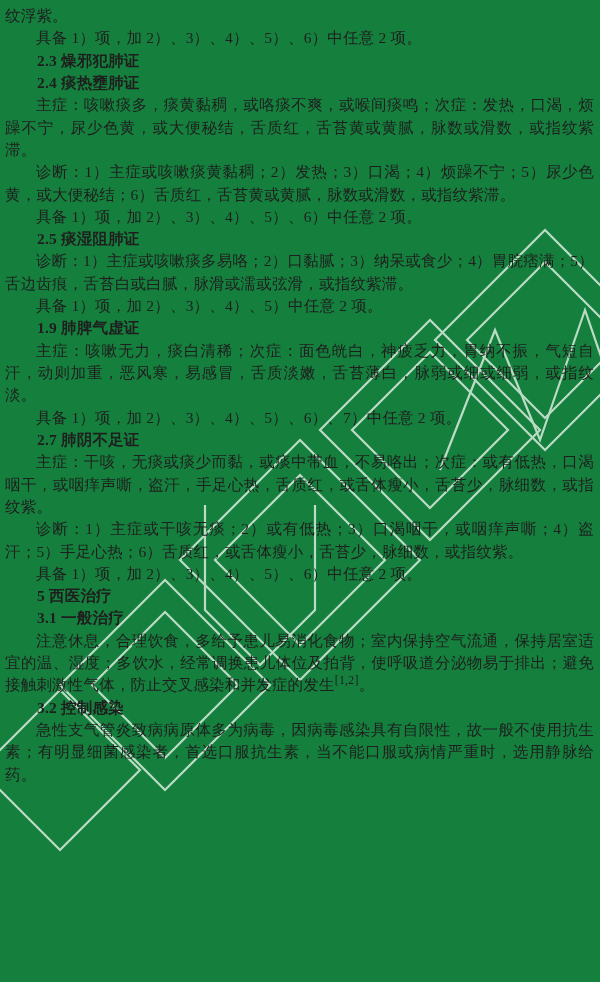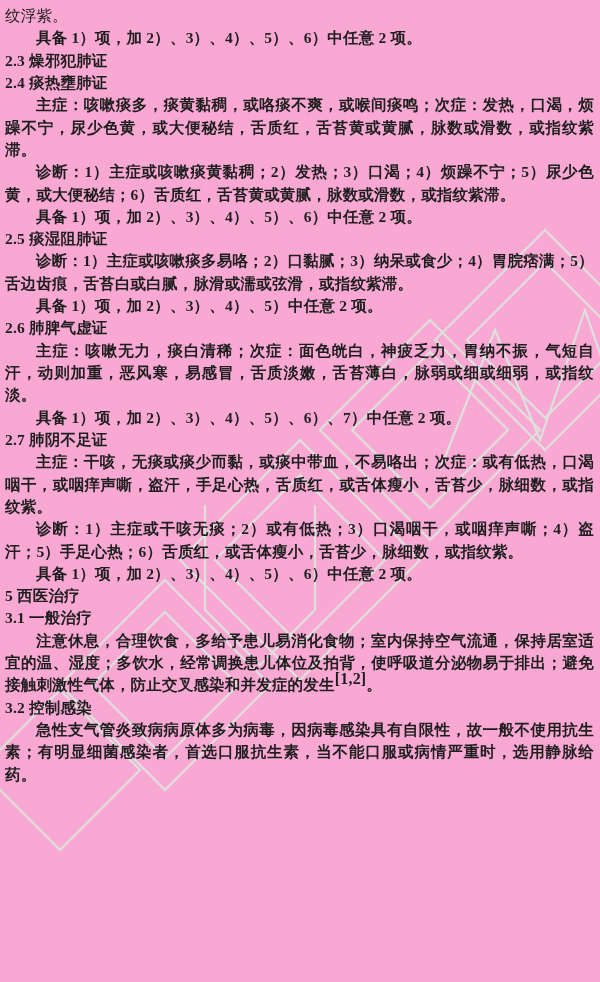--- a/index.html
+++ b/index.html
@@ -22,33 +22,33 @@
     position: relative;
     z-index: 1;
     padding: 5px 6px 0 5px;
     font-size: 15.5px;
     line-height: 22.32px;
     color: #1e1e1e;
     text-align: justify;
     letter-spacing: 0.2px;
   }
   .content p { margin: 0; padding: 0; }
-  .content p.indent { text-indent: 2em; font-weight: bold; }
+  .content p.indent { text-indent: 2em; }
   .content p.plain { text-indent: 0; }
-  .content p.heading { font-weight: bold; text-indent: 0; }
+  .content p.heading { font-weight: bold; text-indent: 0; margin-left: 32px; }
   .content sup {
-    font-size: 16px;
+    font-size: 12px;
     line-height: 0;
     vertical-align: super;
   }
 </style>
 </head>
 <body>
 
-<div class="page" style="background: #f9a8d4;">
+<div class="page" style="background: #15803d;">
 
   <div class="watermark">
     <svg width="600" height="982" viewBox="0 0 600 982" xmlns="http://www.w3.org/2000/svg">
       <g fill="none" stroke="#d8ecdd" stroke-width="2.2" opacity="0.85">
 
         <polygon points="545,230 655,340 545,450 435,340"></polygon>
         <polygon points="545,262 623,340 545,418 467,340"></polygon>
 
         <polyline points="440,470 495,330 540,440 585,310 640,470"></polyline>
 
@@ -70,21 +70,21 @@
       <p class="plain">纹浮紫。</p>
       <p class="indent">具备 1）项，加 2）、3）、4）、5）、6）中任意 2 项。</p>
       <p class="heading">2.3 燥邪犯肺证</p>
       <p class="heading">2.4 痰热壅肺证</p>
       <p class="indent">主症：咳嗽痰多，痰黄黏稠，或咯痰不爽，或喉间痰鸣；次症：发热，口渴，烦躁不宁，尿少色黄，或大便秘结，舌质红，舌苔黄或黄腻，脉数或滑数，或指纹紫滞。</p>
       <p class="indent">诊断：1）主症或咳嗽痰黄黏稠；2）发热；3）口渴；4）烦躁不宁；5）尿少色黄，或大便秘结；6）舌质红，舌苔黄或黄腻，脉数或滑数，或指纹紫滞。</p>
       <p class="indent">具备 1）项，加 2）、3）、4）、5）、6）中任意 2 项。</p>
       <p class="heading">2.5 痰湿阻肺证</p>
       <p class="indent">诊断：1）主症或咳嗽痰多易咯；2）口黏腻；3）纳呆或食少；4）胃脘痞满；5）舌边齿痕，舌苔白或白腻，脉滑或濡或弦滑，或指纹紫滞。</p>
       <p class="indent">具备 1）项，加 2）、3）、4）、5）中任意 2 项。</p>
-      <p class="heading">2.6 肺脾气虚证</p>
+      <p class="heading">1.9 肺脾气虚证</p>
       <p class="indent">主症：咳嗽无力，痰白清稀；次症：面色㿠白，神疲乏力，胃纳不振，气短自汗，动则加重，恶风寒，易感冒，舌质淡嫩，舌苔薄白，脉弱或细或细弱，或指纹淡。</p>
       <p class="indent">具备 1）项，加 2）、3）、4）、5）、6）、7）中任意 2 项。</p>
       <p class="heading">2.7 肺阴不足证</p>
       <p class="indent">主症：干咳，无痰或痰少而黏，或痰中带血，不易咯出；次症：或有低热，口渴咽干，或咽痒声嘶，盗汗，手足心热，舌质红，或舌体瘦小，舌苔少，脉细数，或指纹紫。</p>
       <p class="indent">诊断：1）主症或干咳无痰；2）或有低热；3）口渴咽干，或咽痒声嘶；4）盗汗；5）手足心热；6）舌质红，或舌体瘦小，舌苔少，脉细数，或指纹紫。</p>
       <p class="indent">具备 1）项，加 2）、3）、4）、5）、6）中任意 2 项。</p>
       <p class="heading">5 西医治疗</p>
       <p class="heading">3.1 一般治疗</p>
       <p class="indent"><span>注意休息，合理饮食，多给予患儿易消化食物；室内保持空气流通，保持居室适宜的温、湿度；多饮水，经常调换患儿体位及拍背，使呼吸道分泌物易于排出；避免接触刺激性气体，防止交叉感染和并发症的发生</span><sup>[1,2]</sup><span>。</span></p>
       <p class="heading">3.2 控制感染</p>

